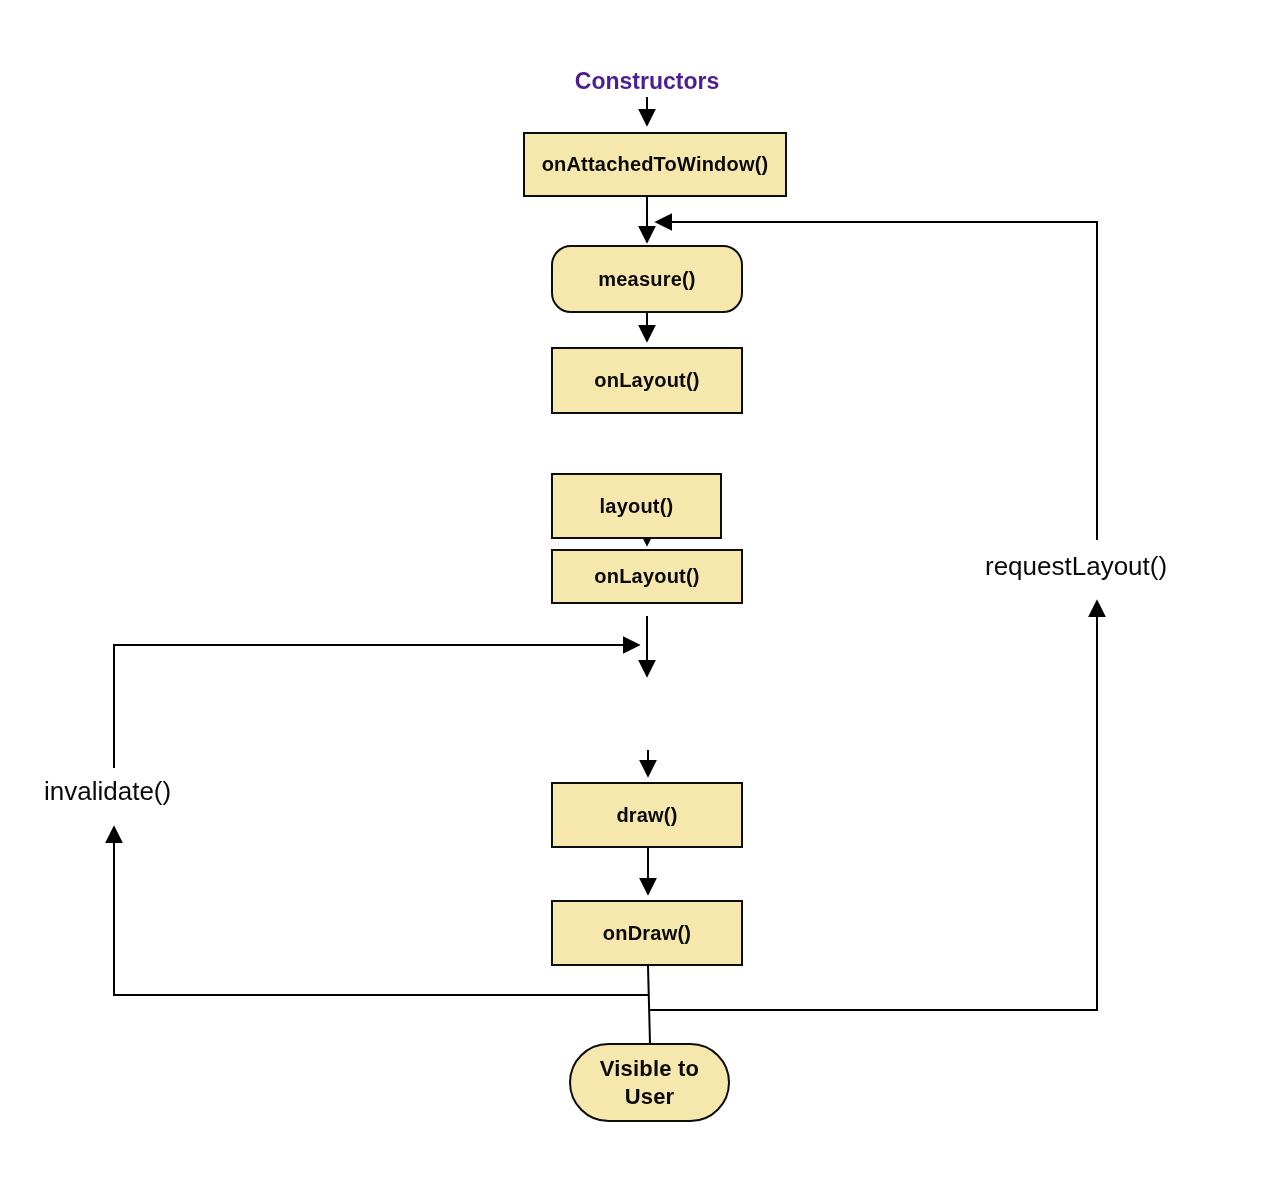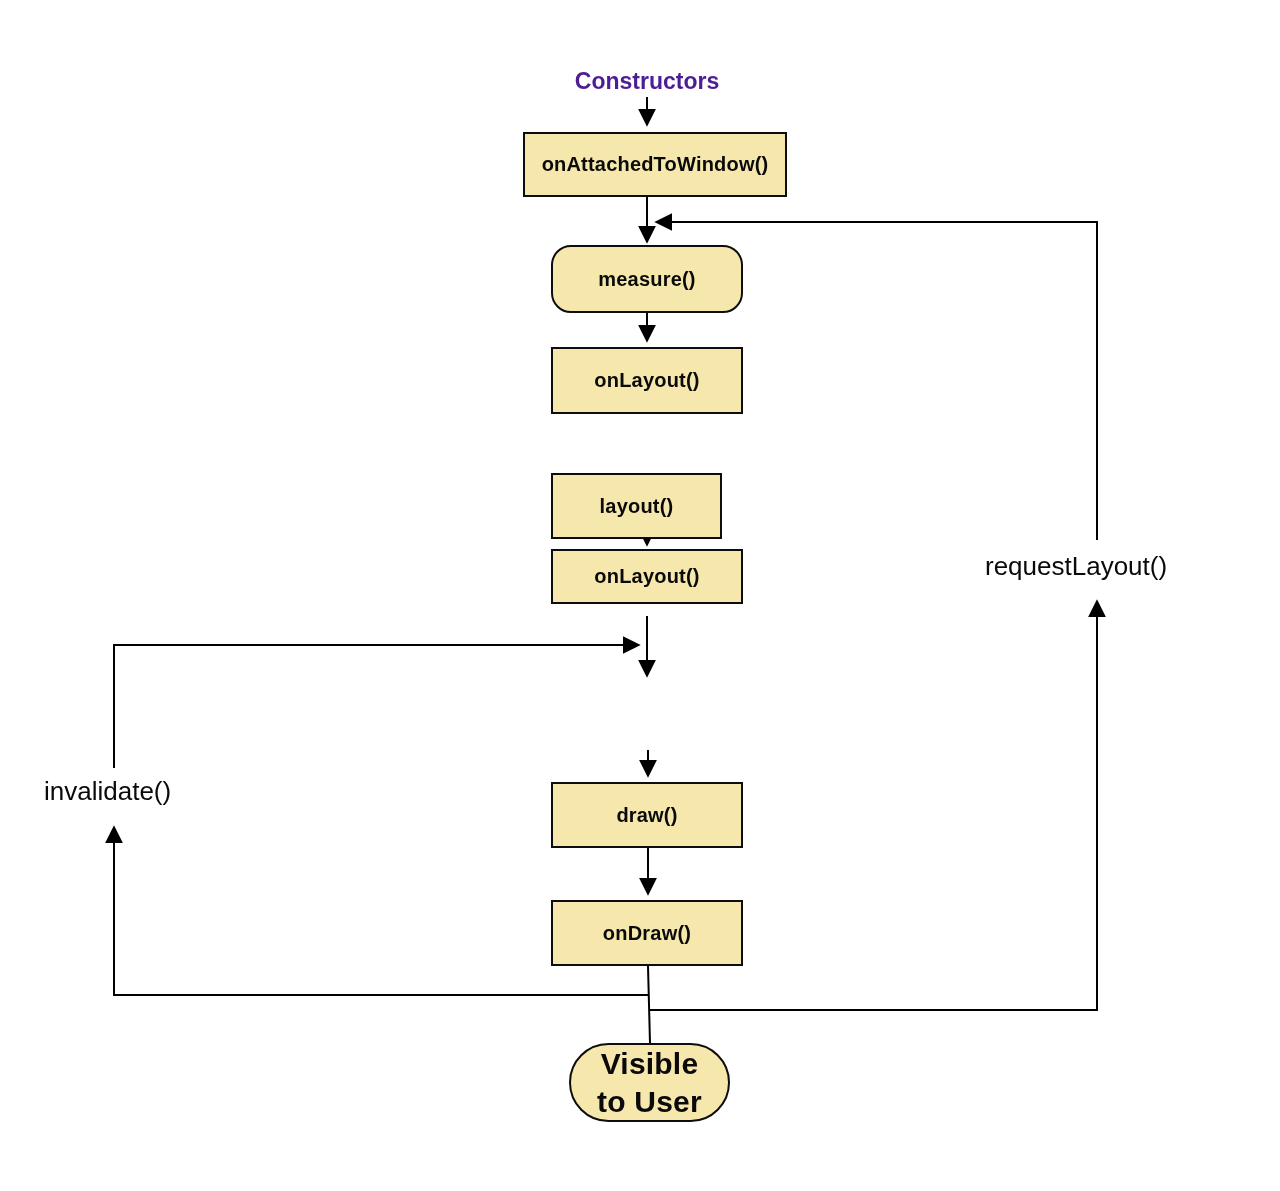--- a/index.html
+++ b/index.html
@@ -37,21 +37,21 @@
     align-items:center;
     justify-content:center;
     text-align:center;
     font-weight:bold;
     font-size:20px;
     color:#0a0a0a;
     letter-spacing:0.2px;
   }
   .node.capsule{
     border-radius:40px;
-    font-size:30px;
+    font-size:22px;
     line-height:1.25;
   }
   .capsule-text{width:120px;}
   .diagram-title{
     position:absolute;
     font-weight:bold;
     font-size:23px;
     color:#4c1d95;
     text-align:center;
   }

